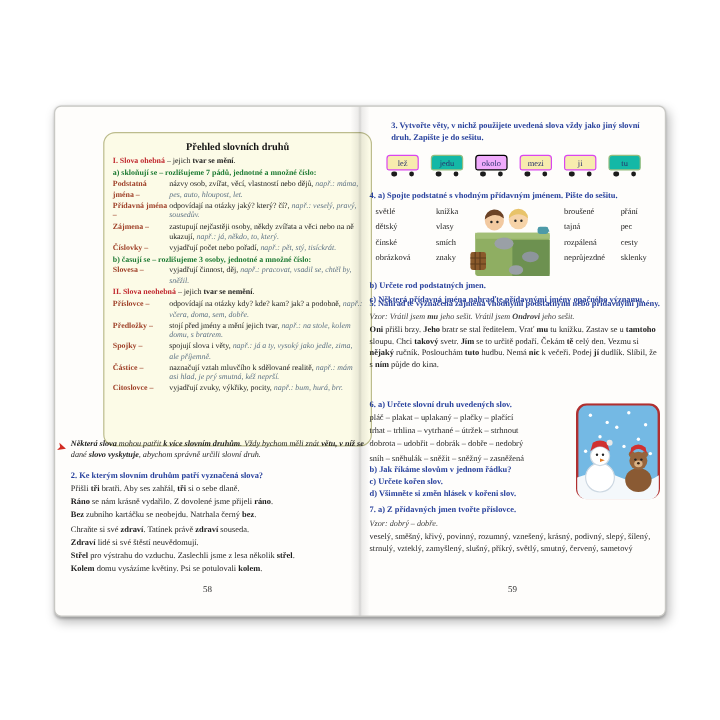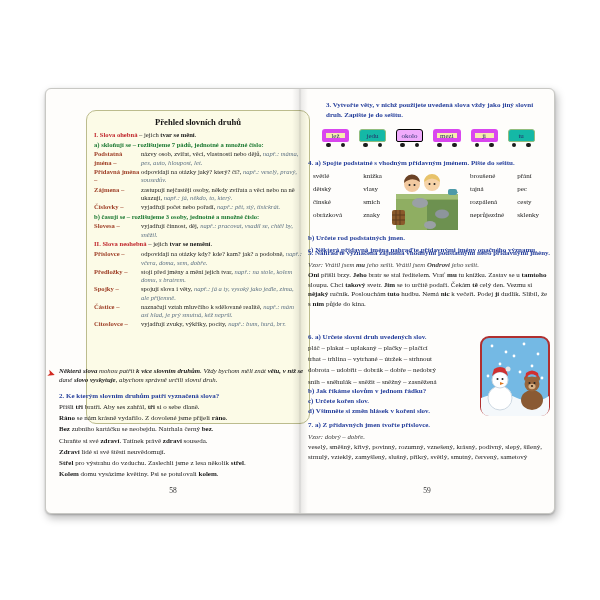--- a/index.html
+++ b/index.html
@@ -10,21 +10,21 @@
         box-shadow:2px 4px 9px rgba(0,0,0,.28),0 1px 2px rgba(0,0,0,.2);}
   .spine{position:absolute;left:50%;top:0;bottom:0;width:16px;transform:translateX(-50%);
         background:linear-gradient(90deg,rgba(0,0,0,0) 0%,rgba(0,0,0,.07) 40%,rgba(0,0,0,.16) 50%,rgba(0,0,0,.07) 60%,rgba(0,0,0,0) 100%);}
   .page{position:absolute;top:0;height:100%;width:50%;}
   .page-l{left:0;}
   .page-r{left:50%;}
   .bb{font-weight:bold;}
   .pagenum{position:absolute;bottom:18px;left:0;width:100%;text-align:center;font-size:7.5px;color:#333;}
 
   
-  .obox{position:absolute;left:40px;top:21px;width:224px;height:314px;box-sizing:border-box;
+  .obox{position:absolute;left:40px;top:21px;width:224px;height:262px;box-sizing:border-box;
         background:#fcfbe7;border:1.4px solid #bcbc8d;border-radius:10px;padding:5px 7px 4px 7px;
         font-size:6.6px;line-height:1.3;overflow:hidden;}
   .obox-title{text-align:center;font-weight:bold;font-size:8.6px;margin:1px 0 3px 0;color:#141414;}
   .sec{margin:1px 0;}
   .sec-label{color:#c0282e;font-weight:bold;}
   .greenline{color:#1d7a33;font-weight:bold;margin:1px 0;}
   .drow{display:flex;margin:.5px 0;}
   .drow .term{width:47px;flex:none;font-weight:bold;color:#9e3f27;}
   .drow .dbody{flex:1;}
   .exm{font-style:italic;color:#5d7183;}
@@ -38,21 +38,21 @@
   .ex-head{color:#27409c;font-weight:bold;}
   .ex2{position:absolute;left:13px;top:303px;width:254px;}
   .ex2 .tline{margin-top:1.5px;}
 
   
   .ex3{position:absolute;left:26px;top:12px;width:214px;}
   .train{position:absolute;left:22px;top:40px;width:218px;display:flex;gap:10px;}
   .car-wrap{position:relative;height:14px;}
   .car{min-width:27px;padding:0 3px;height:13px;border-radius:3px 3px 2px 2px;display:flex;
        align-items:center;justify-content:center;font-size:7px;color:#27306b;box-sizing:border-box;}
-  .c-yellow{background:#f7ecae;border:4px solid #d946ef;}
+  .c-yellow{background:#f7ecae;border:1px solid #d946ef;}
   .c-green{background:#14b8a6;border:1px solid #92bd7e;}
   .c-purple{background:#f0abfc;border:1px solid #000000;}
   .wheel{position:absolute;bottom:-4px;width:4.5px;height:4.5px;border-radius:50%;background:#1b1b1b;}
   .wheel.wl{left:4px;} .wheel.wr{right:4px;}
 
   .ex4{position:absolute;left:8px;top:70px;width:240px;}
   .ex4-body{display:flex;margin-top:3px;}
   .pairs{display:grid;grid-template-columns:auto auto;column-gap:13px;row-gap:3.5px;
          font-size:7px;align-content:start;}
   .pairs-l{width:82px;flex:none;padding-left:5px;box-sizing:border-box;font-family:Liberation Serif, serif;}

